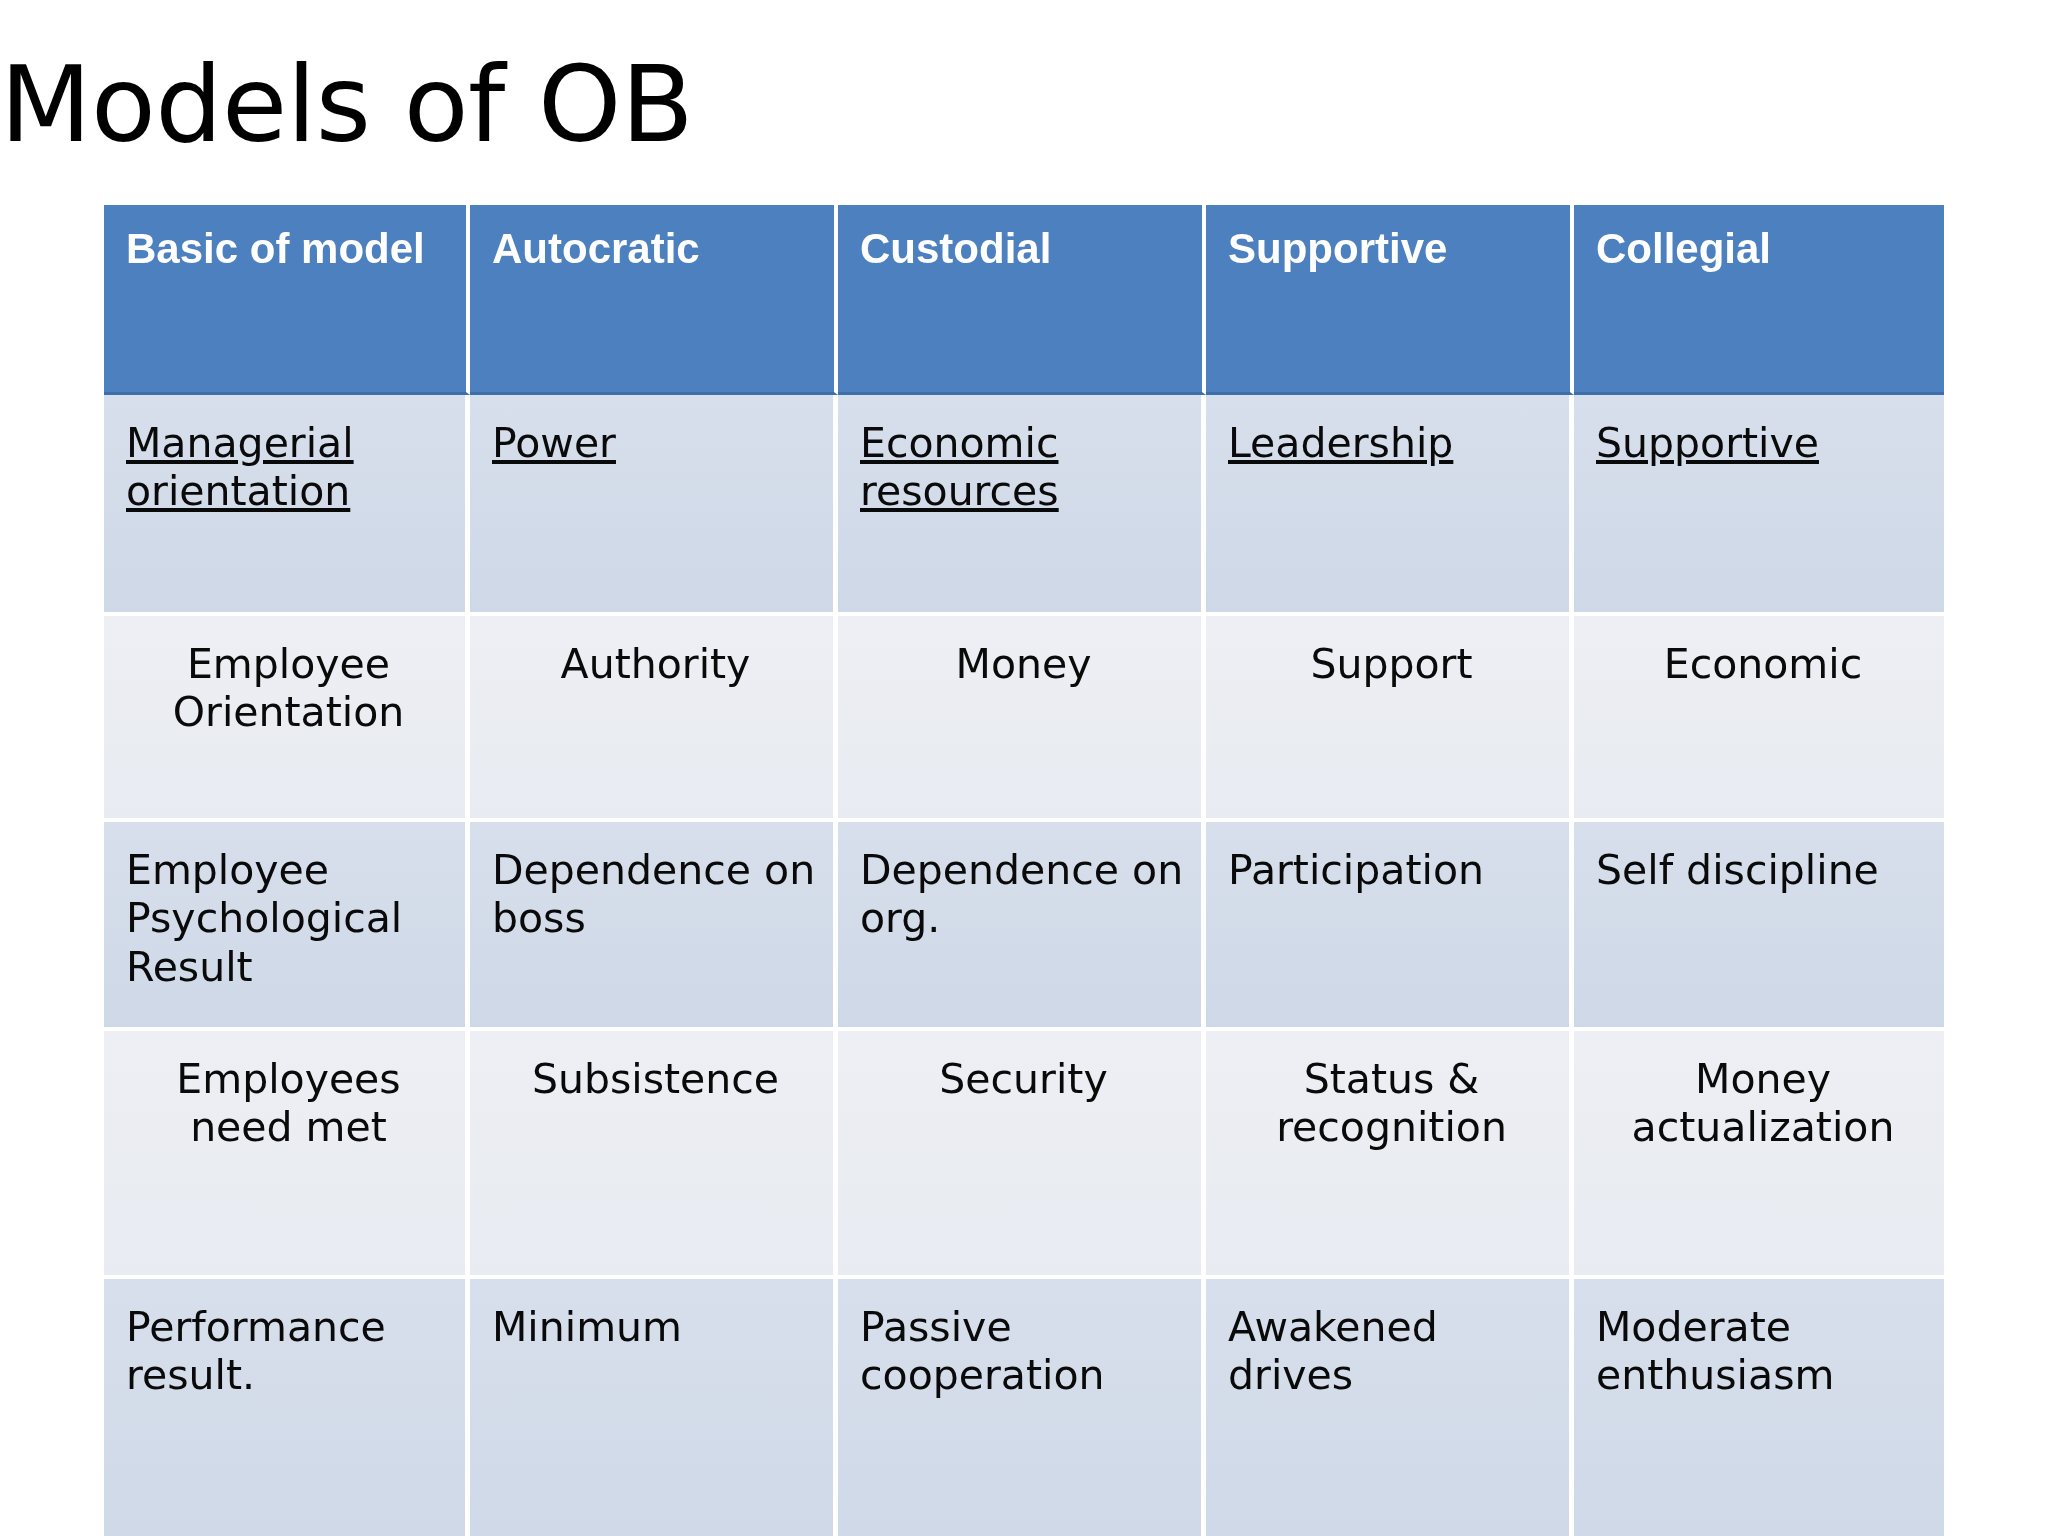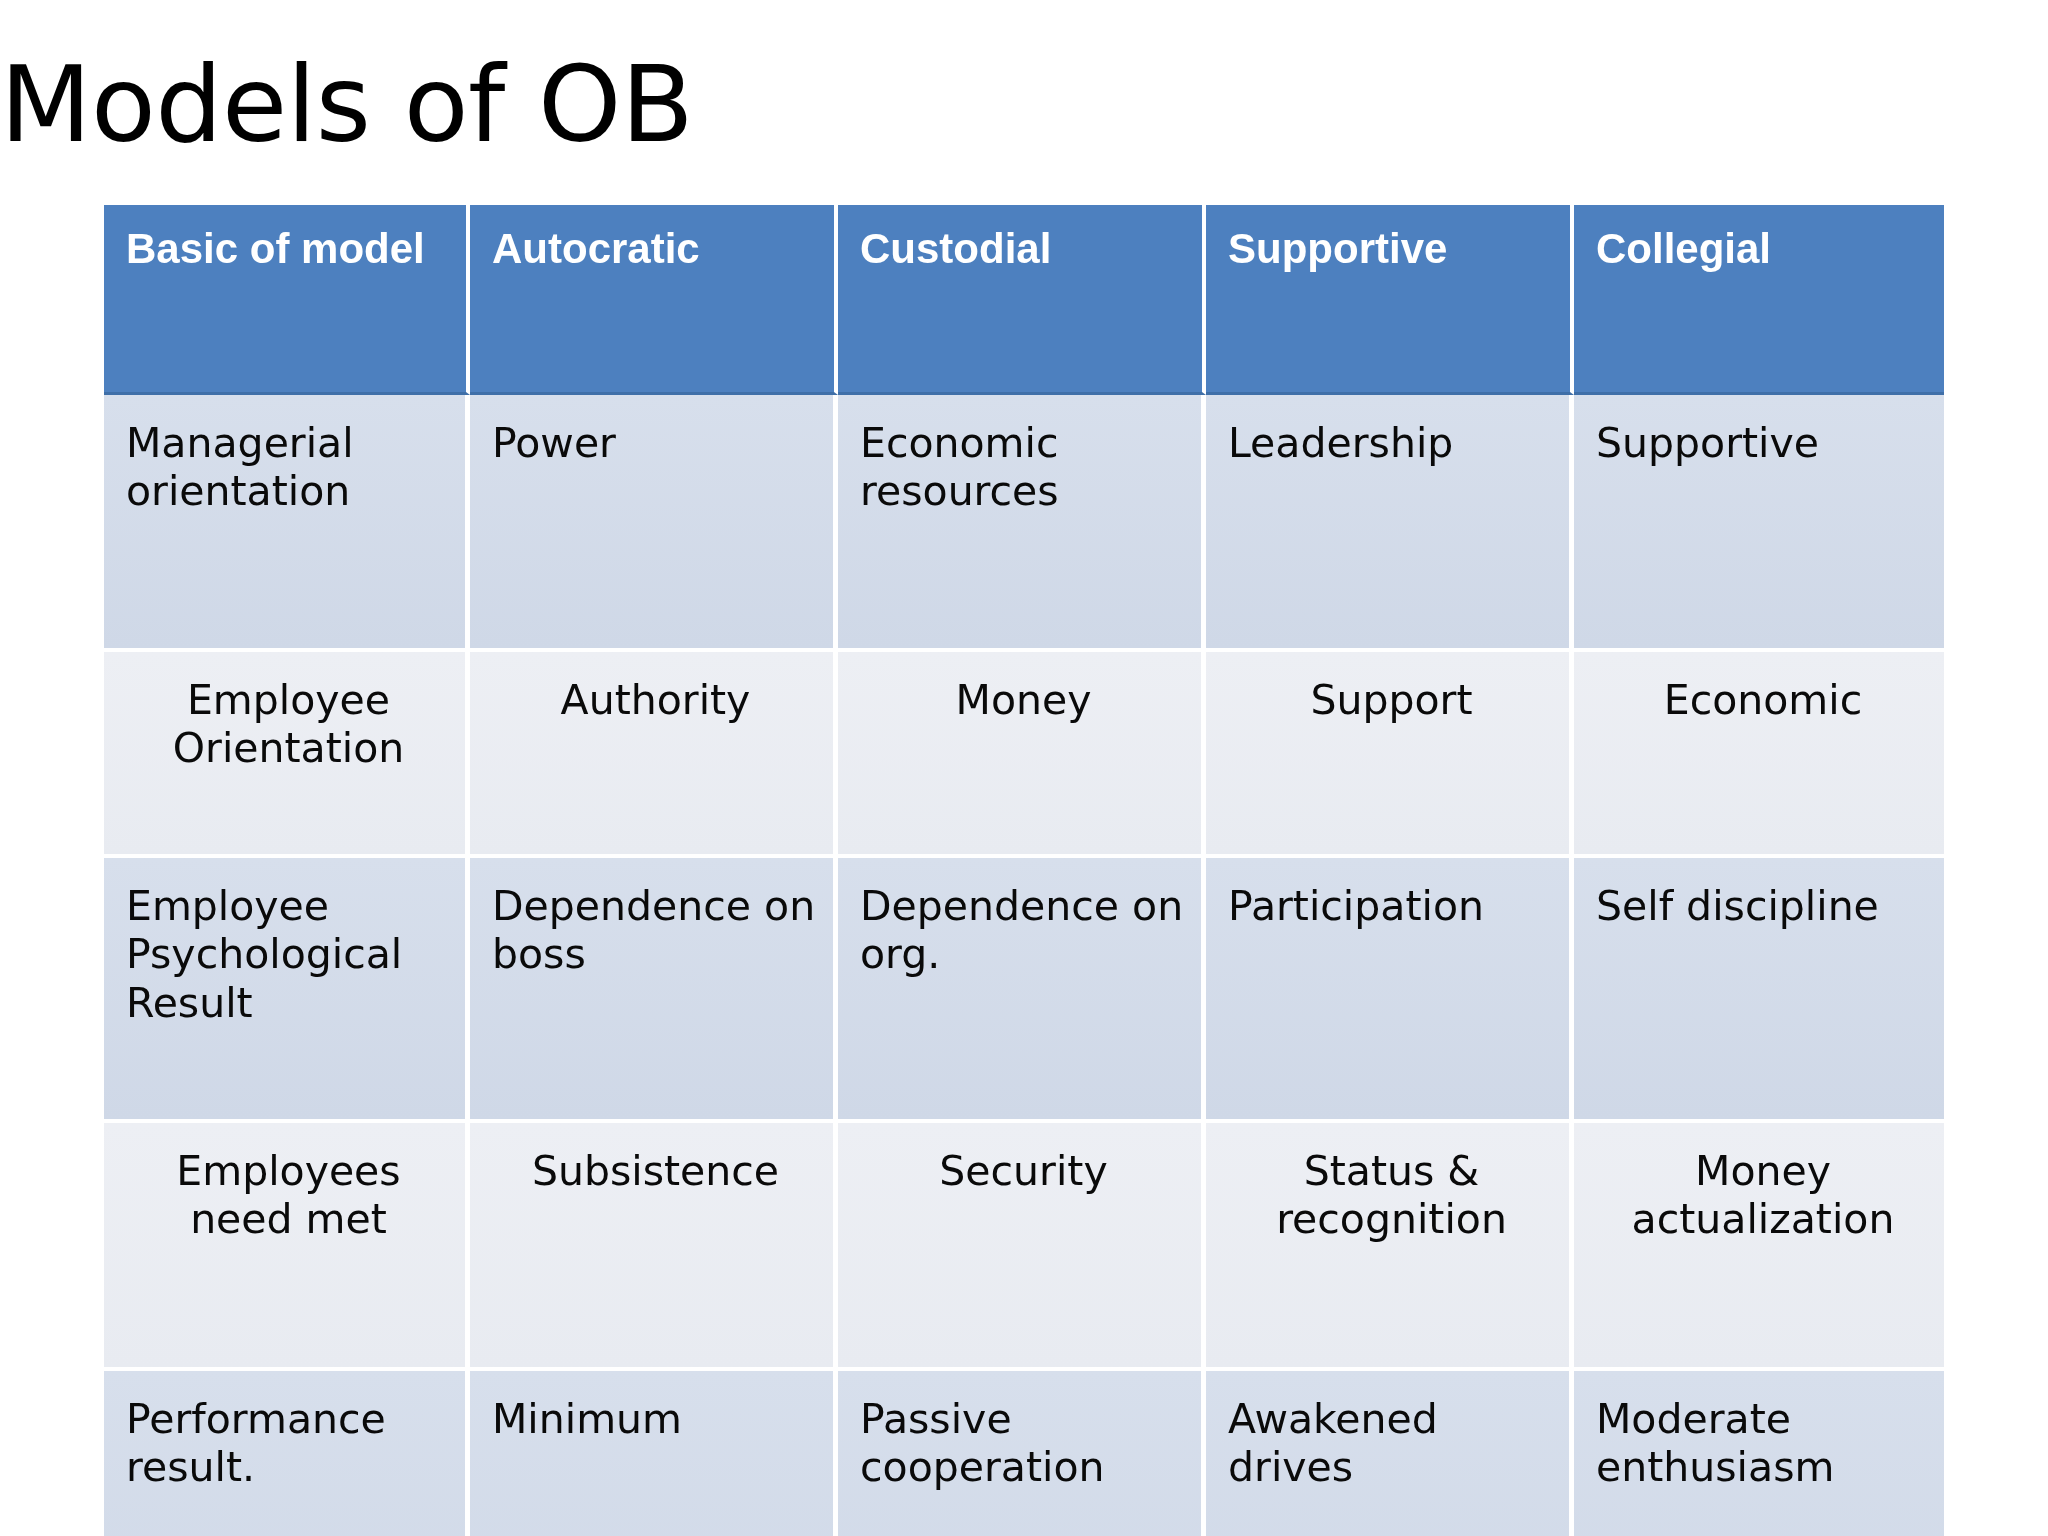--- a/index.html
+++ b/index.html
@@ -108,23 +108,23 @@
   tbody tr.band-light td {
     background: linear-gradient(to bottom, #edeff4 0%, #e8ebf1 100%);
     border-bottom: 4px solid #ffffff;
     text-align: center;
   }
   tbody tr:last-child td {
     border-bottom: none;
   }
 
   
-  tbody tr.r0 td { height: 257px; }
+  tbody tr.r0 td { height: 221px; text-decoration: underline; }
   tbody tr.r1 td { height: 206px; }
-  tbody tr.r2 td { height: 265px; }
+  tbody tr.r2 td { height: 209px; }
   tbody tr.r3 td { height: 248px; }
   tbody tr.r4 td { height: 300px; }
 </style>
 </head>
 <body>
 
 <div class="slide">
 
   <div class="slide-title">Models of OB</div>
 

